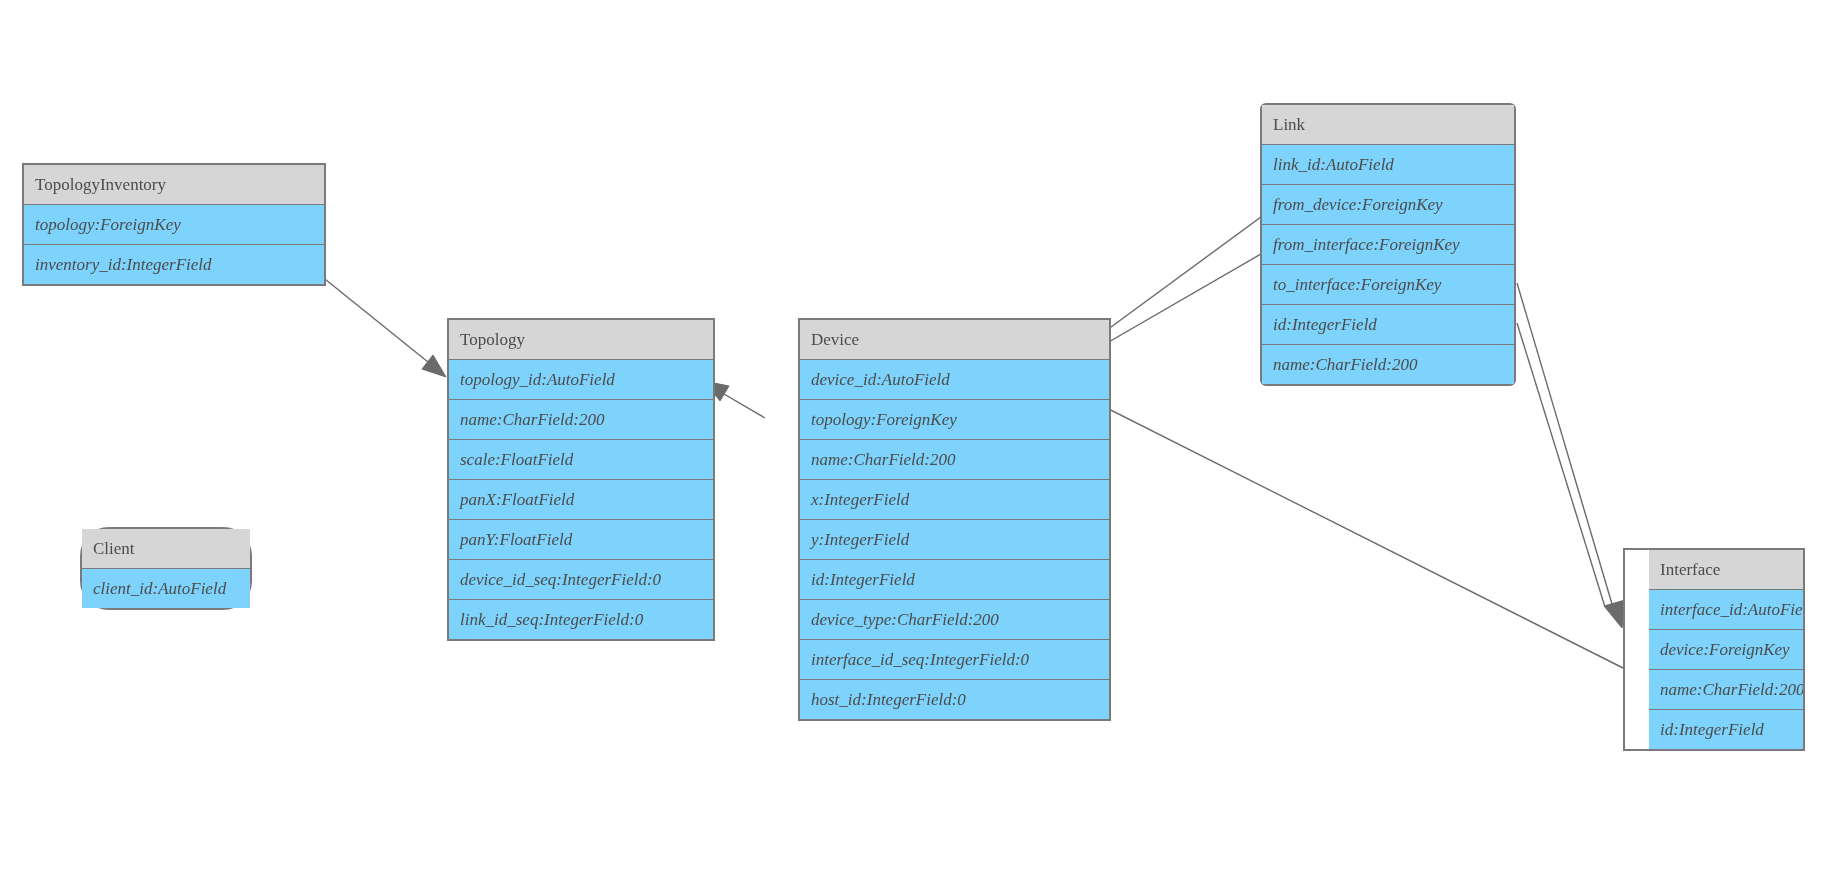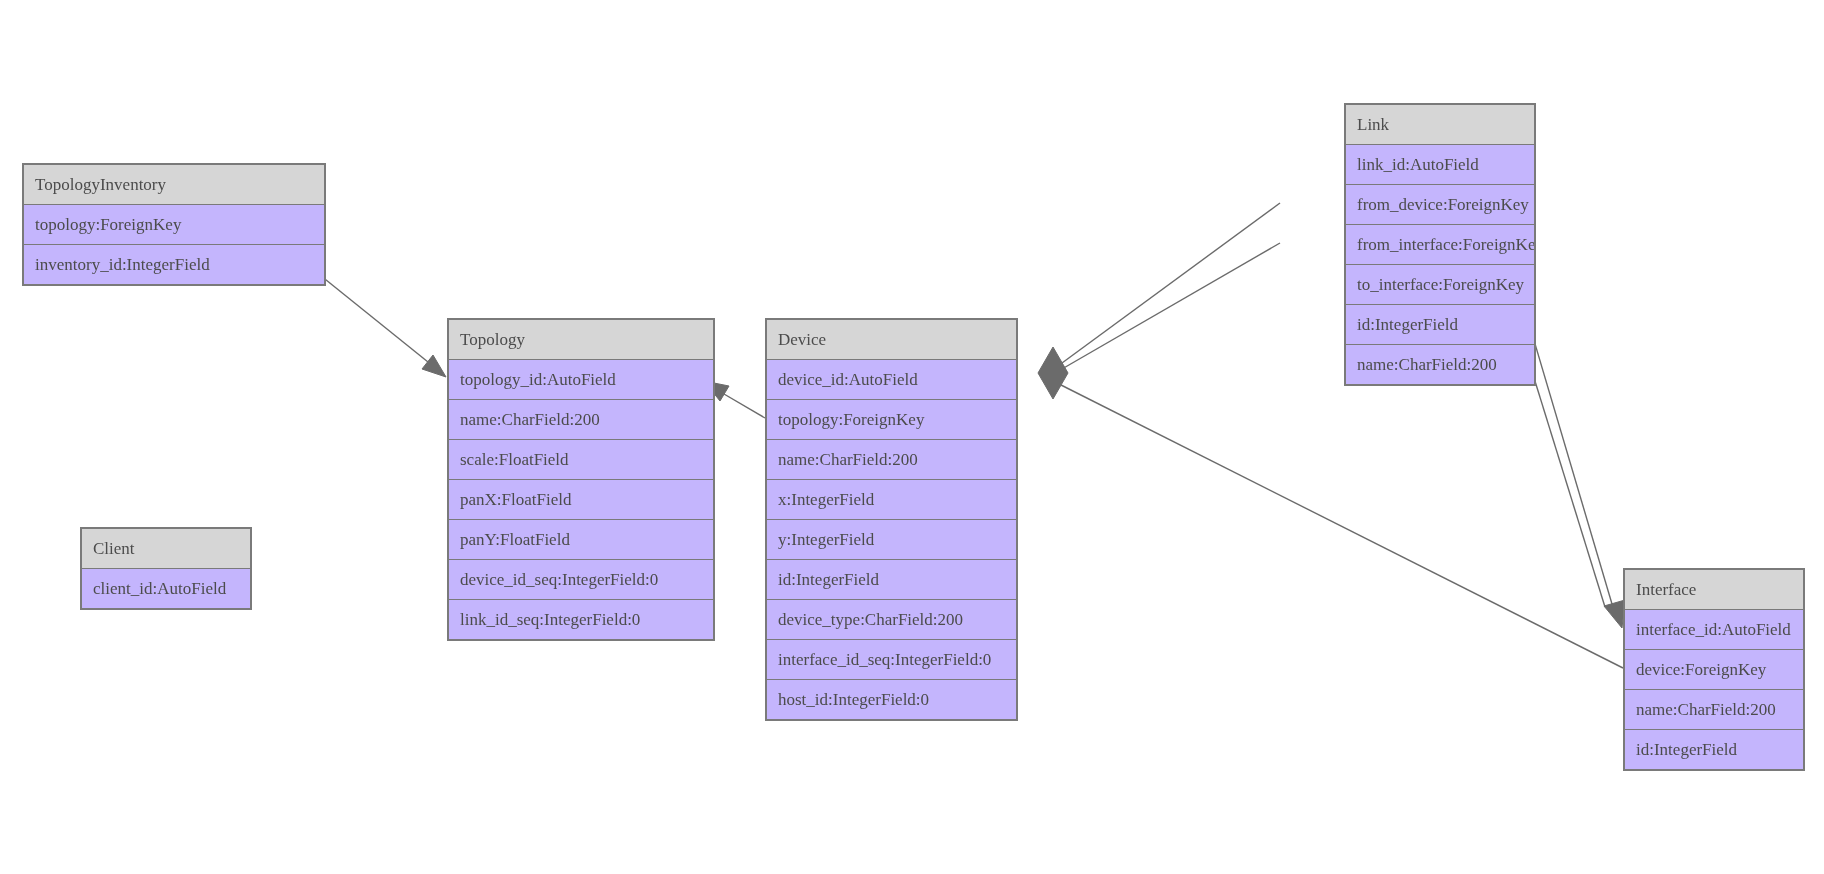--- a/index.html
+++ b/index.html
@@ -31,23 +31,24 @@
     line-height: 39px;
     padding-left: 11px;
     white-space: nowrap;
     overflow: hidden;
   }
   .entity-row {
     height: 39px;
     line-height: 39px;
     padding-left: 11px;
     border-bottom: 1px solid #7a7a7a;
-    background: #c4b5fd;
+    background: #7dd3fc;
     white-space: nowrap;
     overflow: hidden;
+    font-style: italic;
   }
   .entity-row:last-child { border-bottom: none; }
   .rel-line { stroke: #6b6b6b; stroke-width: 1.4; fill: none; }
   .rel-arrow { fill: #6b6b6b; stroke: #6b6b6b; }
 </style>
 </head>
 <body>
 
 <div id="canvas">
 
@@ -80,49 +81,49 @@
     <div class="entity-header">Topology</div>
     <div class="entity-row">topology_id:AutoField</div>
     <div class="entity-row">name:CharField:200</div>
     <div class="entity-row">scale:FloatField</div>
     <div class="entity-row">panX:FloatField</div>
     <div class="entity-row">panY:FloatField</div>
     <div class="entity-row">device_id_seq:IntegerField:0</div>
     <div class="entity-row">link_id_seq:IntegerField:0</div>
   </div>
 
-  <div class="entity" style="left:80px; top:527px; width:172px;">
+  <div class="entity" style="left:80px; top:527px; width:172px;border-radius:29px;">
     <div class="entity-header">Client</div>
     <div class="entity-row">client_id:AutoField</div>
   </div>
 
-  <div class="entity" style="left:765px; top:318px; width:253px;">
+  <div class="entity" style="left:798px; top:318px; width:313px;">
     <div class="entity-header">Device</div>
     <div class="entity-row">device_id:AutoField</div>
     <div class="entity-row">topology:ForeignKey</div>
     <div class="entity-row">name:CharField:200</div>
     <div class="entity-row">x:IntegerField</div>
     <div class="entity-row">y:IntegerField</div>
     <div class="entity-row">id:IntegerField</div>
     <div class="entity-row">device_type:CharField:200</div>
     <div class="entity-row">interface_id_seq:IntegerField:0</div>
     <div class="entity-row">host_id:IntegerField:0</div>
   </div>
 
-  <div class="entity" style="left:1344px; top:103px; width:192px;">
+  <div class="entity" style="left:1260px; top:103px; width:256px;border-radius:6px;">
     <div class="entity-header">Link</div>
     <div class="entity-row">link_id:AutoField</div>
     <div class="entity-row">from_device:ForeignKey</div>
     <div class="entity-row">from_interface:ForeignKey</div>
     <div class="entity-row">to_interface:ForeignKey</div>
     <div class="entity-row">id:IntegerField</div>
     <div class="entity-row">name:CharField:200</div>
   </div>
 
-  <div class="entity" style="left:1623px; top:568px; width:182px;">
+  <div class="entity" style="left:1623px; top:548px; width:182px;padding-left:24px;">
     <div class="entity-header">Interface</div>
     <div class="entity-row">interface_id:AutoField</div>
     <div class="entity-row">device:ForeignKey</div>
     <div class="entity-row">name:CharField:200</div>
     <div class="entity-row">id:IntegerField</div>
   </div>
 
 </div>
 
 </body></html>

